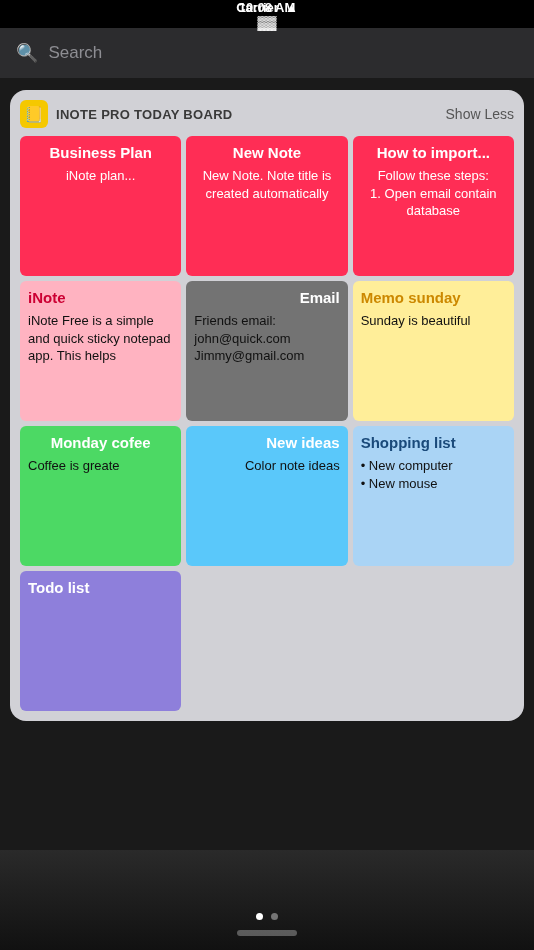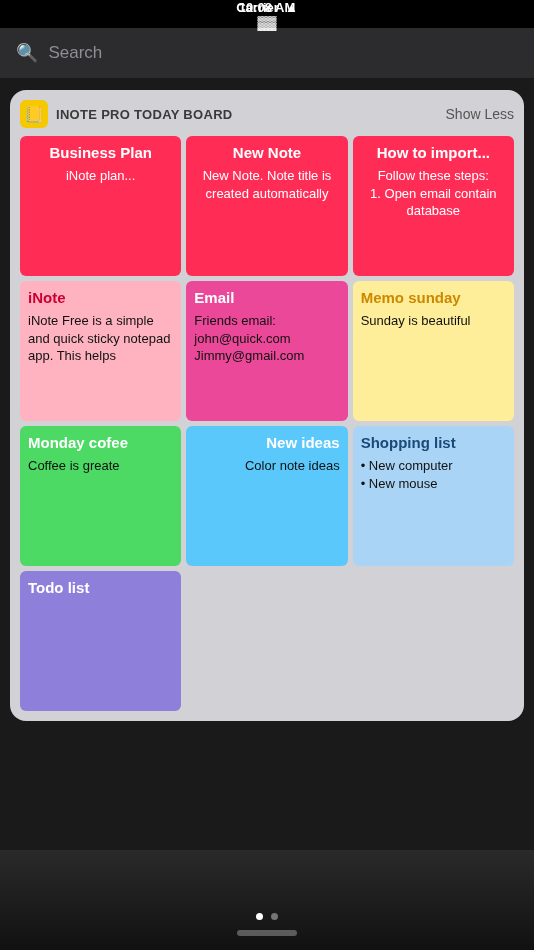--- a/index.html
+++ b/index.html
@@ -102,21 +102,21 @@
     .note-body {
       font-size: 13px;
       color: #111;
       line-height: 1.35;
     }
 
     
     .note-pink { background: #ff2d55; text-align: center; }
     .note-pink .note-body { color: #fff; }
     .note-light-pink { background: #ffb3c1; }
-    .note-orange { background: #ec4899; }
+    .note-orange { background: #737373; align-items: flex-end; }
     .note-yellow { background: #ffee99; }
     .note-green { background: #4cd964; }
     .note-blue { background: #aad4f5; }
     .note-blue2 { background: #5ac8fa; align-items: flex-end; }
     .note-purple { background: #8e7fdb; }
     .note-purple .note-title { color: #fff; }
     .note-purple .note-body { color: #fff; }
 
     
     .bottom-area {
@@ -207,21 +207,21 @@
       <div class="note-title">Email</div>
       <div class="note-body">Friends email: john@quick.com Jimmy@gmail.com</div>
     </div>
 
     <div class="note-cell note-yellow">
       <div class="note-title" style="color:#cc8800;">Memo sunday</div>
       <div class="note-body">Sunday is beautiful</div>
     </div>
 
     <div class="note-cell note-green">
-      <div class="note-title" style="color:#fff;">Monday cofee</div>
+      <div class="note-title" style="color:#fff;text-align:center;">Monday cofee</div>
       <div class="note-body">Coffee is greate</div>
     </div>
 
     <div class="note-cell note-blue2">
       <div class="note-title" style="color:#fff;">New ideas</div>
       <div class="note-body">Color note ideas</div>
     </div>
 
     <div class="note-cell note-blue">
       <div class="note-title" style="color:#1a4a7a;">Shopping list</div>

